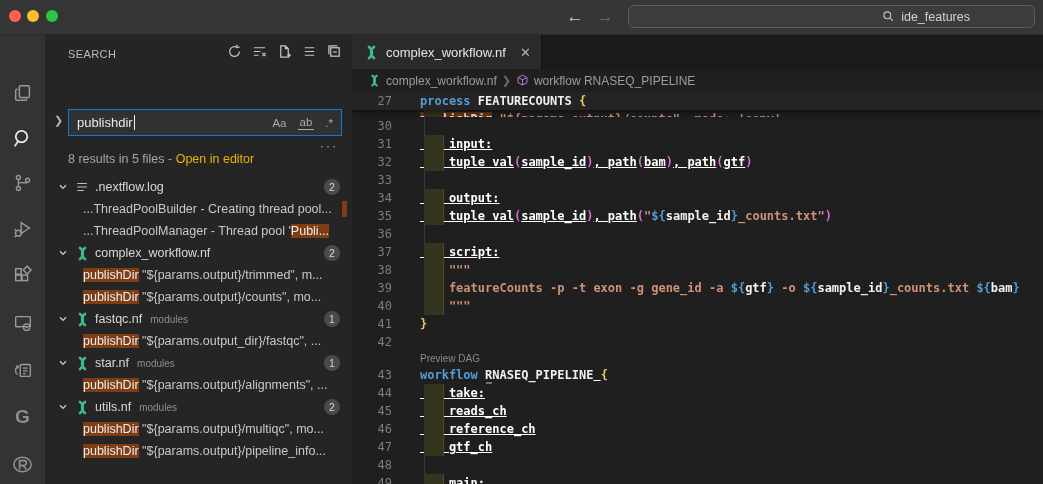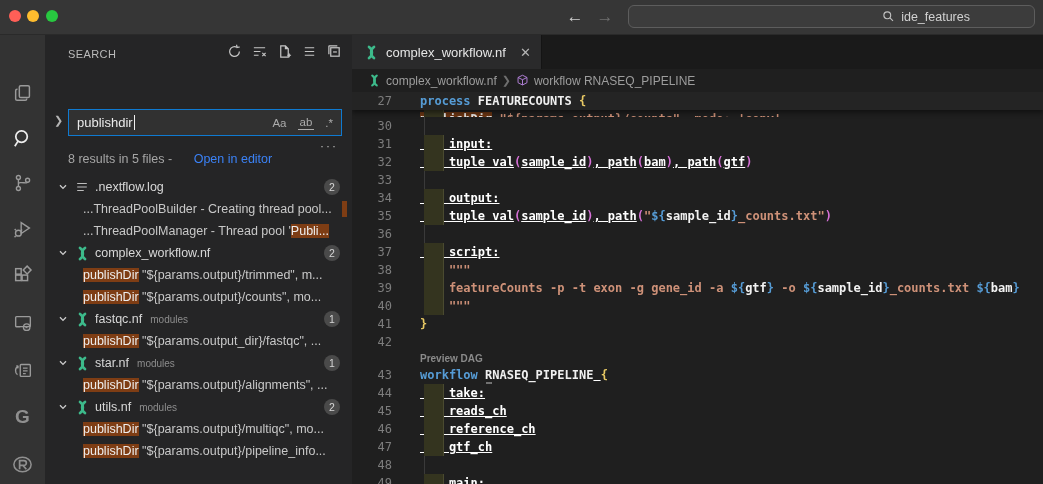--- a/index.html
+++ b/index.html
@@ -32,21 +32,21 @@
   .searchrow{position:absolute;left:0;top:74px;right:0;height:27px;}
   .replchev{position:absolute;left:9px;top:5px;color:#b5b5b5;font-size:11px;}
   .searchbox{position:absolute;left:23px;right:10px;top:0;height:27px;background:#313131;border:1px solid #0f7ad1;box-sizing:border-box;display:flex;align-items:center;padding:0 6px 0 8px;}
   .sq{color:#eaeaea;font-size:13px;white-space:pre;}
   .caret{width:1px;height:15px;background:#f0f0f0;margin-left:1px;}
   .sopts{margin-left:auto;display:flex;gap:9px;align-items:center;color:#ababab;font-size:11.5px;}
   .sopts .op{padding:1px 2px;}
   .sopts .op.word{border-bottom:1px solid #ababab;}
   .moredots{position:absolute;right:14px;top:104px;color:#bdbdbd;font-size:12px;letter-spacing:2px;}
   .resultsinfo{position:absolute;left:23px;top:117px;font-size:12.5px;color:#a6a6a6;}
-  .resultsinfo .link{color:#3b82f6;margin-left:18px;}
+  .resultsinfo .link{color:#eab308;}
   .tree{position:absolute;left:0;right:0;top:141px;bottom:0;}
   .trow{height:22px;display:flex;align-items:center;position:relative;font-size:12.5px;color:#c8c8c8;}
   .trow.file{padding-left:12px;gap:5px;text-align:right;}
   .trow .chev{width:12px;display:flex;justify-content:center;flex:none;}
   .trow .ficon{width:16px;height:16px;flex:none;display:flex;align-items:center;justify-content:center;}
   .trow .fname{color:#d8d8d8;white-space:nowrap;}
   .trow .fsub{color:#8d8d8d;font-size:10px;margin-left:3px;white-space:nowrap;}
   .trow .badge{position:absolute;right:12px;top:3px;min-width:16px;height:16px;border-radius:9px;background:#4a4a4a;color:#d6d6d6;font-size:10.5px;display:flex;align-items:center;justify-content:center;padding:0 3px;box-sizing:border-box;}
   .trow.match{padding-left:38px;padding-right:6px;overflow:hidden;}
   .trow.match .mtext{white-space:pre;overflow:hidden;}
@@ -63,21 +63,21 @@
 
   
   .code{position:absolute;left:0;right:0;top:57px;bottom:0;font-family:"DejaVu Sans Mono",monospace;font-size:12px;font-weight:600;overflow:hidden;}
   .crow{display:flex;height:18px;line-height:18px;}
   .gnum{width:54px;flex:none;text-align:right;padding-right:14px;box-sizing:border-box;color:#7d7d7d;font-weight:500;}
   .ccontent{position:relative;flex:1;padding-left:14px;white-space:pre;}
   .ccontent.guide::before{content:"";position:absolute;left:18px;top:0;bottom:0;width:1px;background:#3a3a3a;}
   .oblock{position:absolute;left:18px;top:0;bottom:0;width:19px;background:#34341f;border-right:1px solid #4a4a30;}
   .sticky{position:relative;background:#242424;box-shadow:0 3px 5px rgba(0,0,0,.45);z-index:3;}
   .sliver{height:7px;overflow:hidden;position:relative;z-index:1;}
-  .lensrow{height:15px;line-height:15px;font-size:10px;color:#8a8a8a;font-family:"Liberation Sans",sans-serif;font-weight:700;padding-left:68px;}
+  .lensrow{height:15px;line-height:15px;font-size:10px;color:#8a8a8a;font-family:"Liberation Sans",sans-serif;font-weight:400;padding-left:68px;}
   .tk-kw{color:#569cd6;}
   .tk-plain{color:#ffffff;text-decoration:underline;}
   .tk-ident{color:#f0f0f0;text-align:right;}
   .tk-identd{color:#f0f0f0;position:relative;display:inline-block;}
   .tk-identd::after{content:"\2026";position:absolute;left:1px;bottom:-6px;font-size:10px;color:#8f8f8f;letter-spacing:1px;}
   .tk-paren{color:#d670d6;}
   .tk-brace{color:#e8c964;}
   .tk-str{color:#ce9178;}
   .tk-interp{color:#569cd6;}
   .tk-var{color:#f2f2f2;font-weight:700;}

